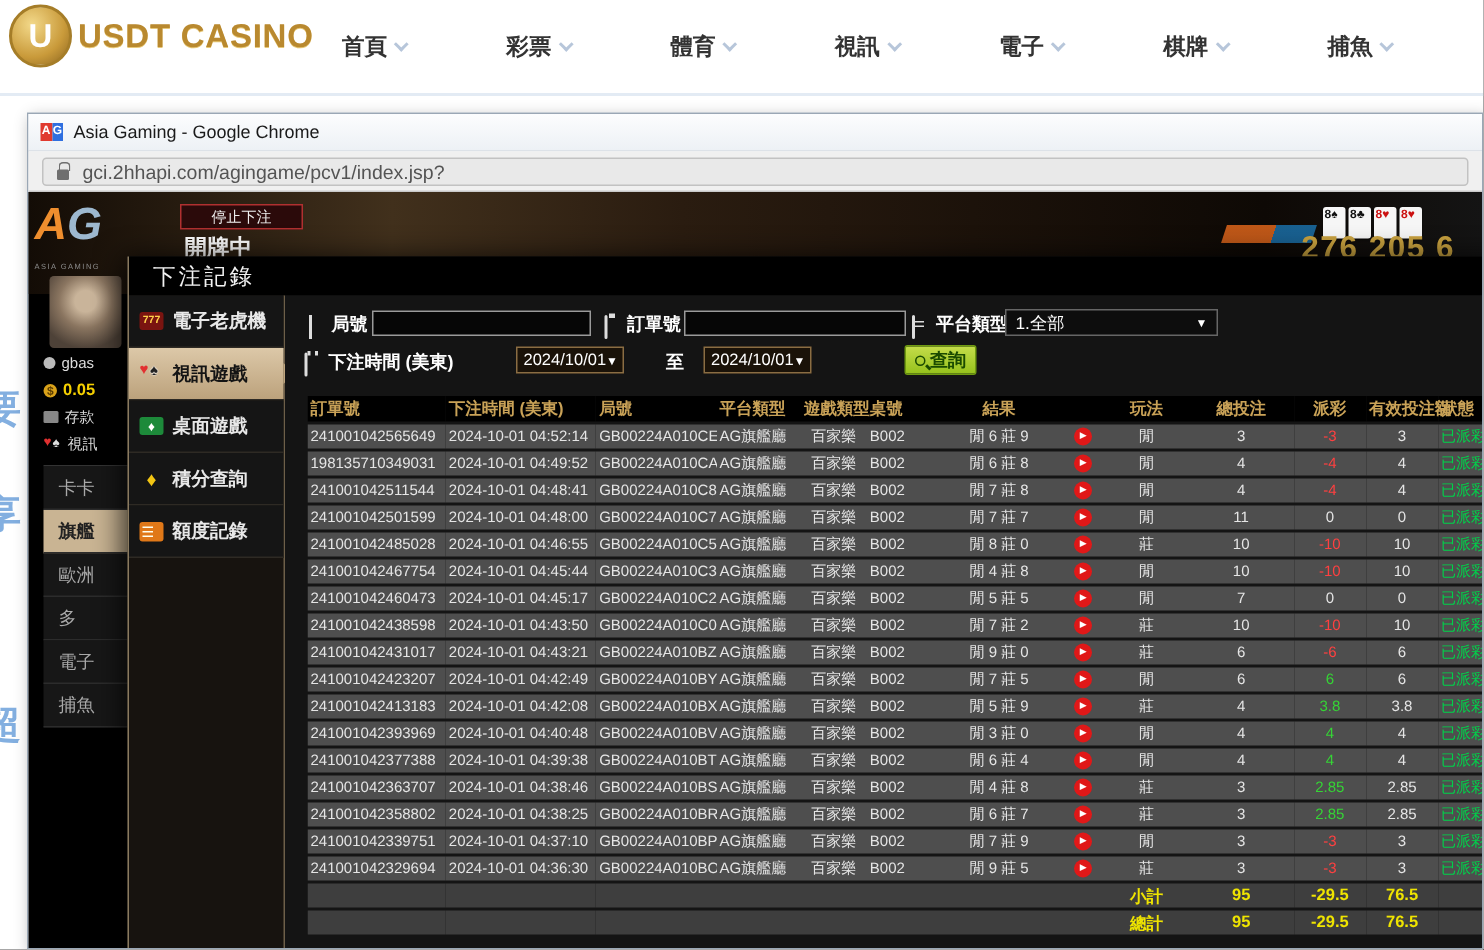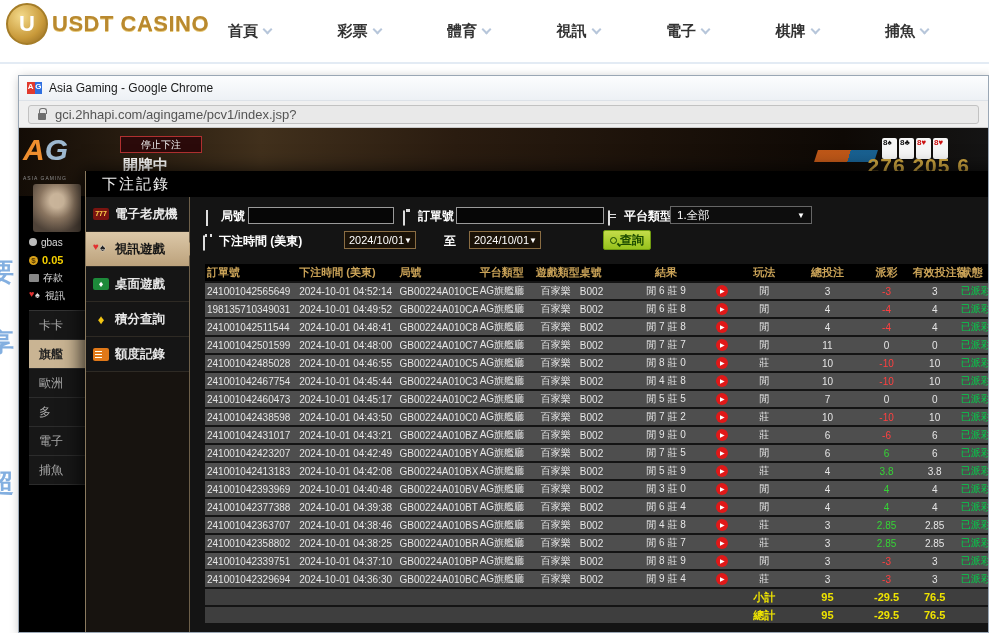--- a/index.html
+++ b/index.html
@@ -595,36 +595,36 @@
                       <td style="text-align: center;">2.85</td>
                       <td class="status" style="text-align: left;">已派彩</td>
                     </tr>
                     <tr>
                       <td style="text-align: left;">241001042339751</td>
                       <td style="text-align: left;">2024-10-01 04:37:10</td>
                       <td style="text-align: left;">GB00224A010BP</td>
                       <td style="text-align: left;">AG旗艦廳</td>
                       <td style="text-align: center;">百家樂</td>
                       <td style="text-align: left;">B002</td>
-                      <td style="text-align: center;">閒 8 莊 9</td>
+                      <td style="text-align: center;">閒 7 莊 9</td>
                       <td style="text-align: center;"><span class="play-btn">▶</span></td>
                       <td style="text-align: center;">閒</td>
                       <td style="text-align: center;">3</td>
                       <td class="neg" style="text-align: center;">-3</td>
                       <td style="text-align: center;">3</td>
                       <td class="status" style="text-align: left;">已派彩</td>
                     </tr>
                     <tr>
                       <td style="text-align: left;">241001042329694</td>
                       <td style="text-align: left;">2024-10-01 04:36:30</td>
                       <td style="text-align: left;">GB00224A010BO</td>
                       <td style="text-align: left;">AG旗艦廳</td>
                       <td style="text-align: center;">百家樂</td>
                       <td style="text-align: left;">B002</td>
-                      <td style="text-align: center;">閒 9 莊 4</td>
+                      <td style="text-align: center;">閒 9 莊 5</td>
                       <td style="text-align: center;"><span class="play-btn">▶</span></td>
                       <td style="text-align: center;">莊</td>
                       <td style="text-align: center;">3</td>
                       <td class="neg" style="text-align: center;">-3</td>
                       <td style="text-align: center;">3</td>
                       <td class="status" style="text-align: left;">已派彩</td>
                     </tr>
                     <tr class="summary">
                       <td style="text-align: left;"></td>
                       <td style="text-align: left;"></td>

